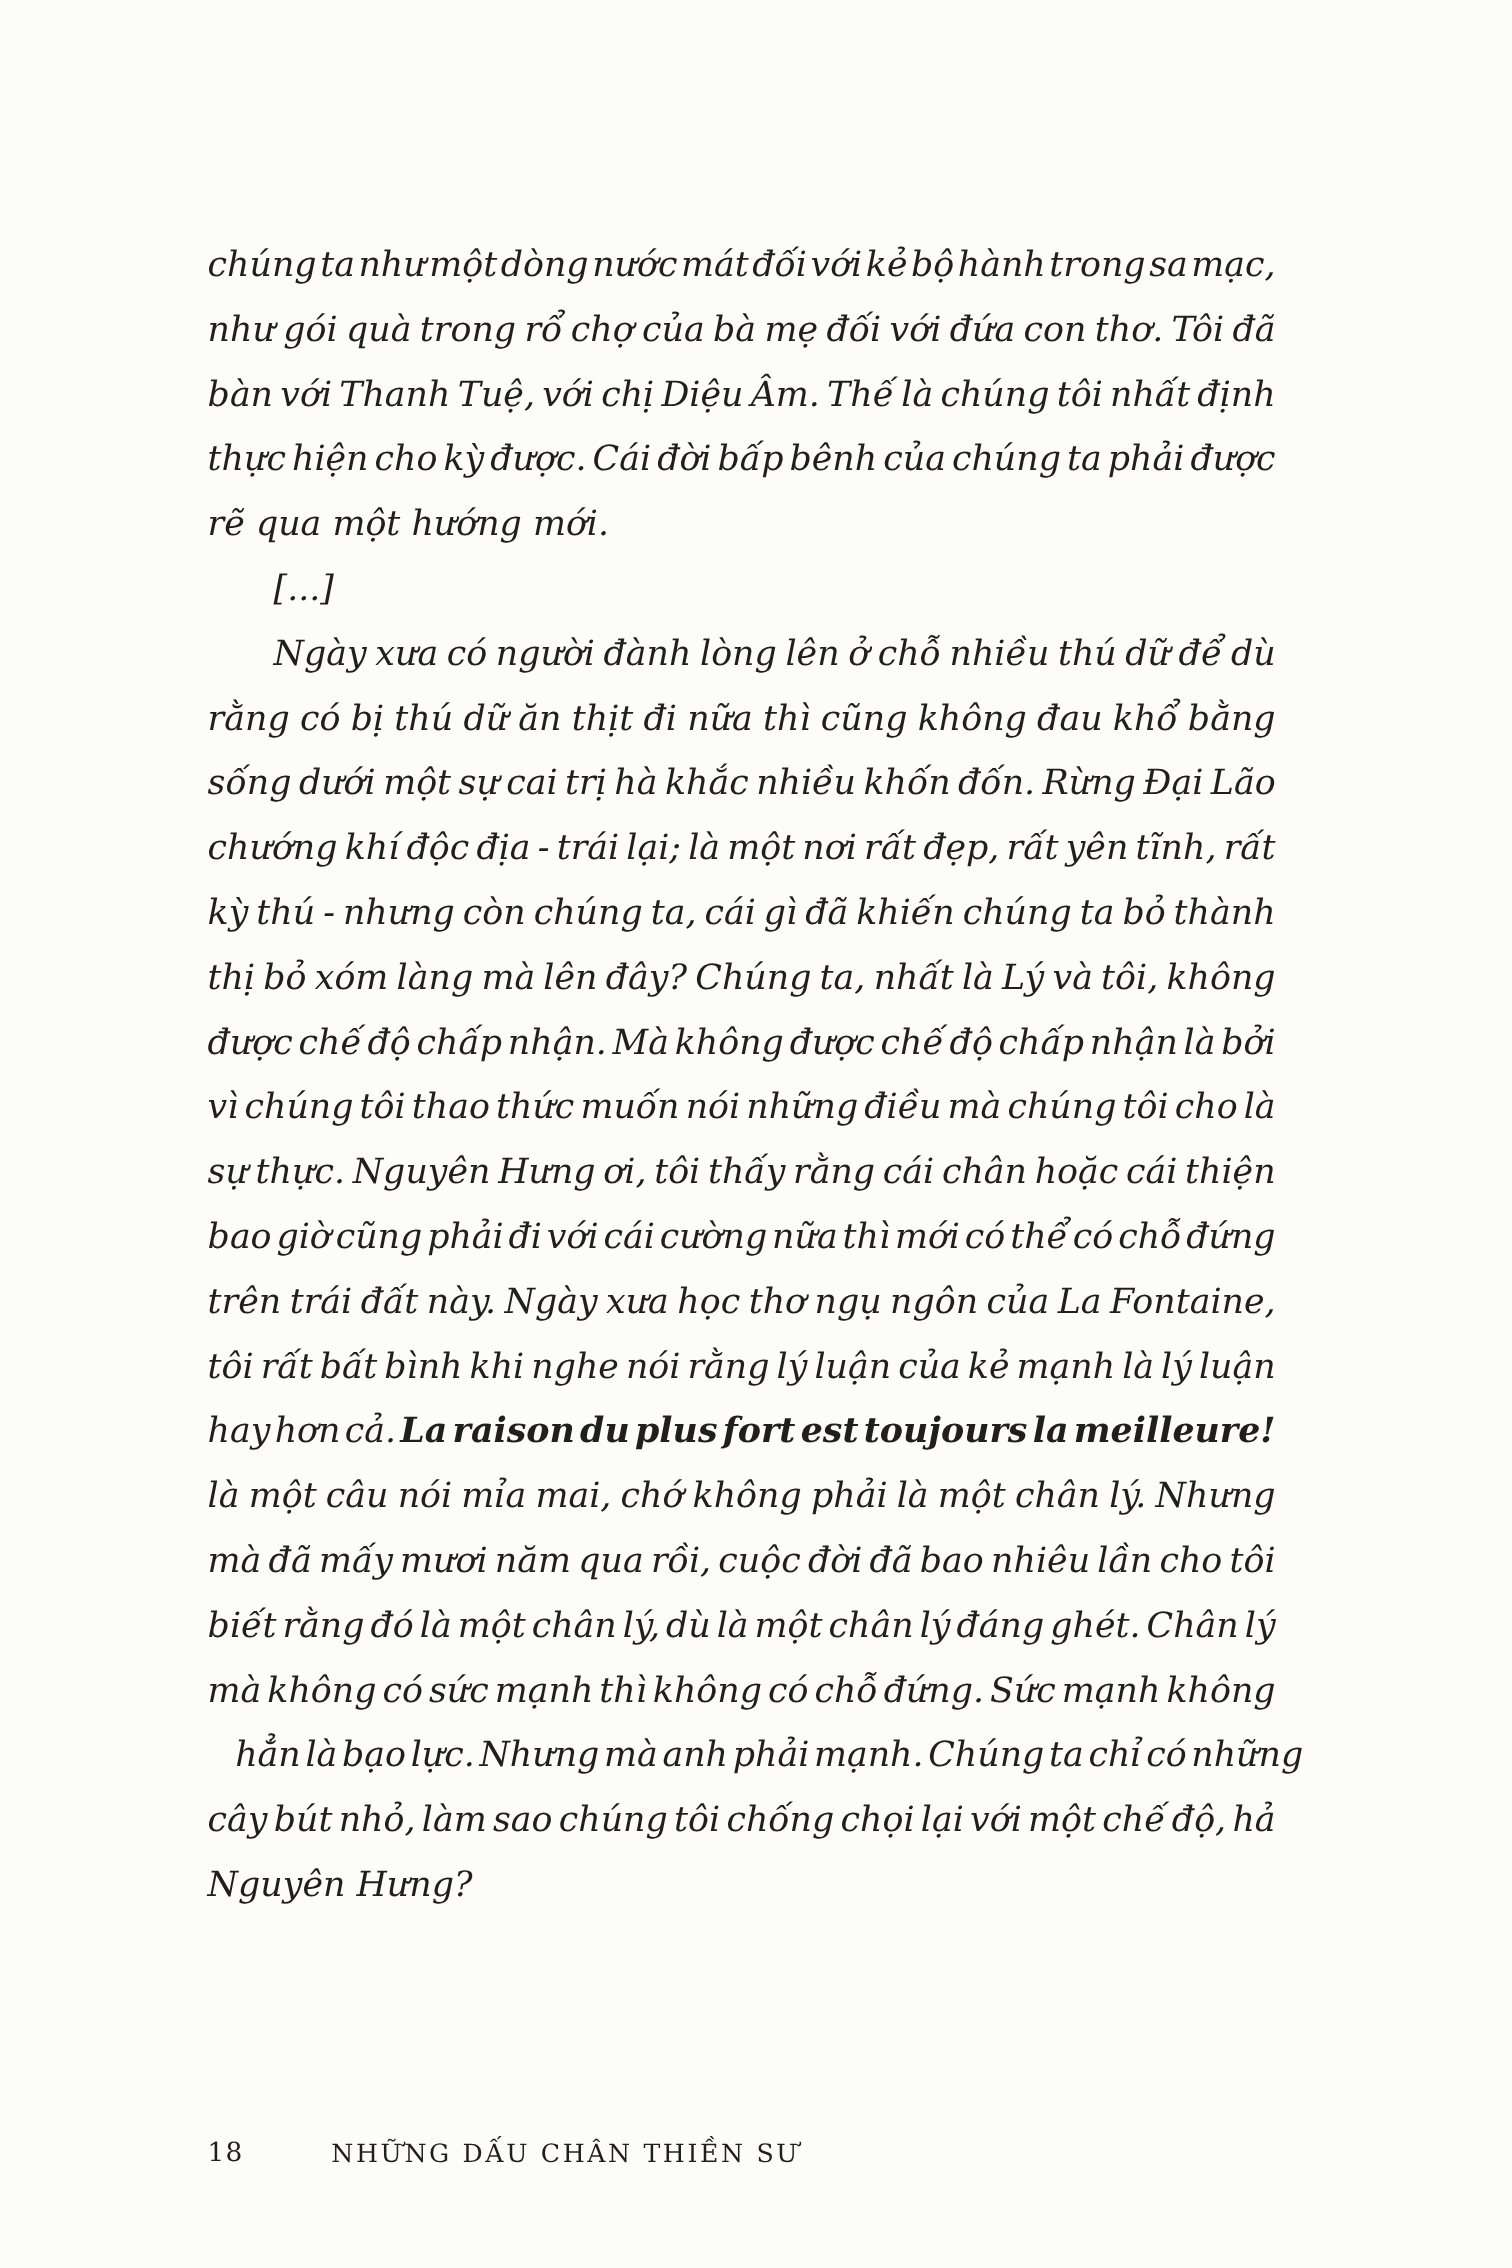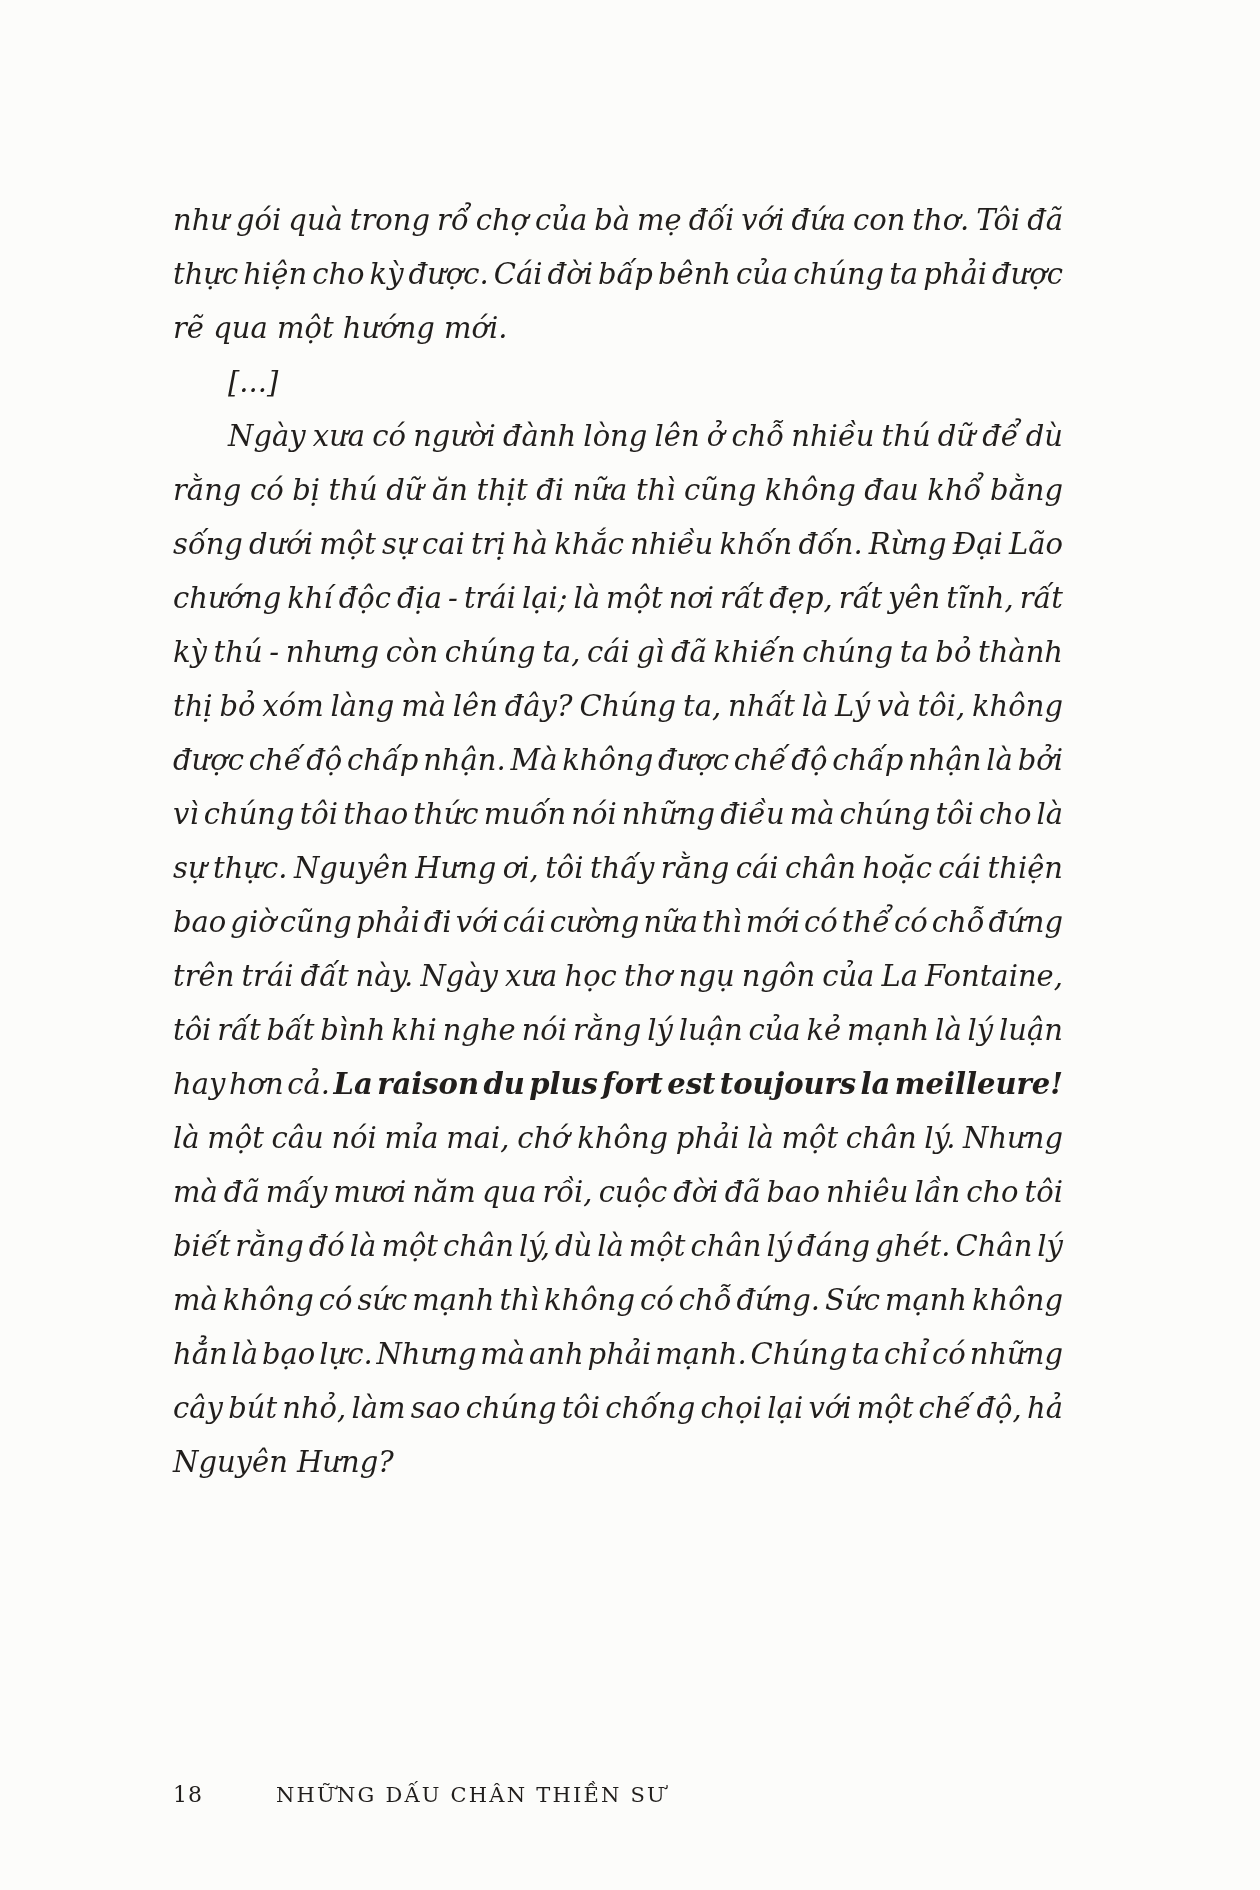--- a/index.html
+++ b/index.html
@@ -57,42 +57,44 @@
     left: 276px;
     font-size: 21px;
     letter-spacing: 2.2px;
   }
 </style>
 </head>
 <body>
 
 <div class="page">
   <div class="text-block">
+      <div class="line" style="word-spacing: -6.26228px;"><span class="content"><span>chúng ta như một dòng nước mát đối với kẻ bộ hành trong sa mạc,</span></span></div>
       <div class="line" style="word-spacing: -2.22396px;"><span class="content"><span>như gói quà trong rổ chợ của bà mẹ đối với đứa con thơ. Tôi đã</span></span></div>
+      <div class="line" style="word-spacing: -3.19351px;"><span class="content"><span>bàn với Thanh Tuệ, với chị Diệu Âm. Thế là chúng tôi nhất định</span></span></div>
       <div class="line" style="word-spacing: -4.16587px;"><span class="content"><span>thực hiện cho kỳ được. Cái đời bấp bênh của chúng ta phải được</span></span></div>
       <div class="line"><span class="content"><span>rẽ qua một hướng mới.</span></span></div>
       <div class="line indent"><span class="content"><span>[...]</span></span></div>
       <div class="line indent" style="word-spacing: -2.04567px;"><span class="content"><span>Ngày xưa có người đành lòng lên ở chỗ nhiều thú dữ để dù</span></span></div>
       <div class="line" style="word-spacing: -0.664062px;"><span class="content"><span>rằng có bị thú dữ ăn thịt đi nữa thì cũng không đau khổ bằng</span></span></div>
       <div class="line" style="word-spacing: -2.99639px;"><span class="content"><span>sống dưới một sự cai trị hà khắc nhiều khốn đốn. Rừng Đại Lão</span></span></div>
       <div class="line" style="word-spacing: -3.24479px;"><span class="content"><span>chướng khí độc địa - trái lại; là một nơi rất đẹp, rất yên tĩnh, rất</span></span></div>
       <div class="line" style="word-spacing: -2.55692px;"><span class="content"><span>kỳ thú - nhưng còn chúng ta, cái gì đã khiến chúng ta bỏ thành</span></span></div>
       <div class="line" style="word-spacing: -2.3683px;"><span class="content"><span>thị bỏ xóm làng mà lên đây? Chúng ta, nhất là Lý và tôi, không</span></span></div>
       <div class="line" style="word-spacing: -4.42067px;"><span class="content"><span>được chế độ chấp nhận. Mà không được chế độ chấp nhận là bởi</span></span></div>
       <div class="line" style="word-spacing: -4.1274px;"><span class="content"><span>vì chúng tôi thao thức muốn nói những điều mà chúng tôi cho là</span></span></div>
       <div class="line" style="word-spacing: -2.79427px;"><span class="content"><span>sự thực. Nguyên Hưng ơi, tôi thấy rằng cái chân hoặc cái thiện</span></span></div>
       <div class="line" style="word-spacing: -5.1625px;"><span class="content"><span>bao giờ cũng phải đi với cái cường nữa thì mới có thể có chỗ đứng</span></span></div>
       <div class="line" style="word-spacing: -2.15625px;"><span class="content"><span>trên trái đất này. Ngày xưa học thơ ngụ ngôn của La Fontaine,</span></span></div>
       <div class="line" style="word-spacing: -3.35729px;"><span class="content"><span>tôi rất bất bình khi nghe nói rằng lý luận của kẻ mạnh là lý luận</span></span></div>
       <div class="line" style="word-spacing: -5.67614px;"><span class="content"><span>hay hơn cả. </span><span class="seg-bold">La raison du plus fort est toujours la meilleure!</span></span></div>
       <div class="line" style="word-spacing: -1.55288px;"><span class="content"><span>là một câu nói mỉa mai, chớ không phải là một chân lý. Nhưng</span></span></div>
       <div class="line" style="word-spacing: -3.17188px;"><span class="content"><span>mà đã mấy mươi năm qua rồi, cuộc đời đã bao nhiêu lần cho tôi</span></span></div>
       <div class="line" style="word-spacing: -4.19583px;"><span class="content"><span>biết rằng đó là một chân lý, dù là một chân lý đáng ghét. Chân lý</span></span></div>
       <div class="line" style="word-spacing: -4.20964px;"><span class="content"><span>mà không có sức mạnh thì không có chỗ đứng. Sức mạnh không</span></span></div>
-      <div class="line" style="word-spacing: -5.32692px;"><span class="content"><span>hẳn là bạo lực. Nhưng mà anh phải mạnh. Chúng ta chỉ có những</span></span></div>
+      <div class="line" style="word-spacing: -5.32692px; margin-left: 23px;"><span class="content"><span>hẳn là bạo lực. Nhưng mà anh phải mạnh. Chúng ta chỉ có những</span></span></div>
       <div class="line" style="word-spacing: -3.99442px;"><span class="content"><span>cây bút nhỏ, làm sao chúng tôi chống chọi lại với một chế độ, hả</span></span></div>
       <div class="line"><span class="content"><span>Nguyên Hưng?</span></span></div>
     </div>
   <div class="footer">
     <span class="page-number">18</span>
     <span class="running-title">NHỮNG DẤU CHÂN THIỀN SƯ</span>
   </div>
 </div>
 
 </body></html>

